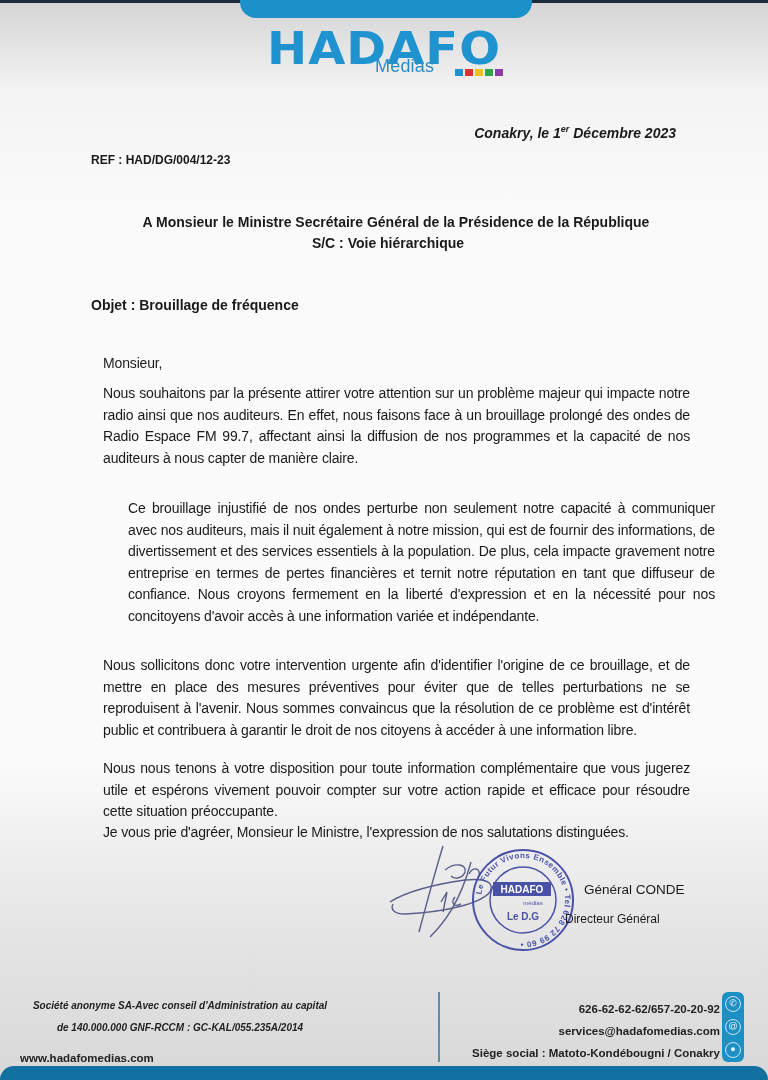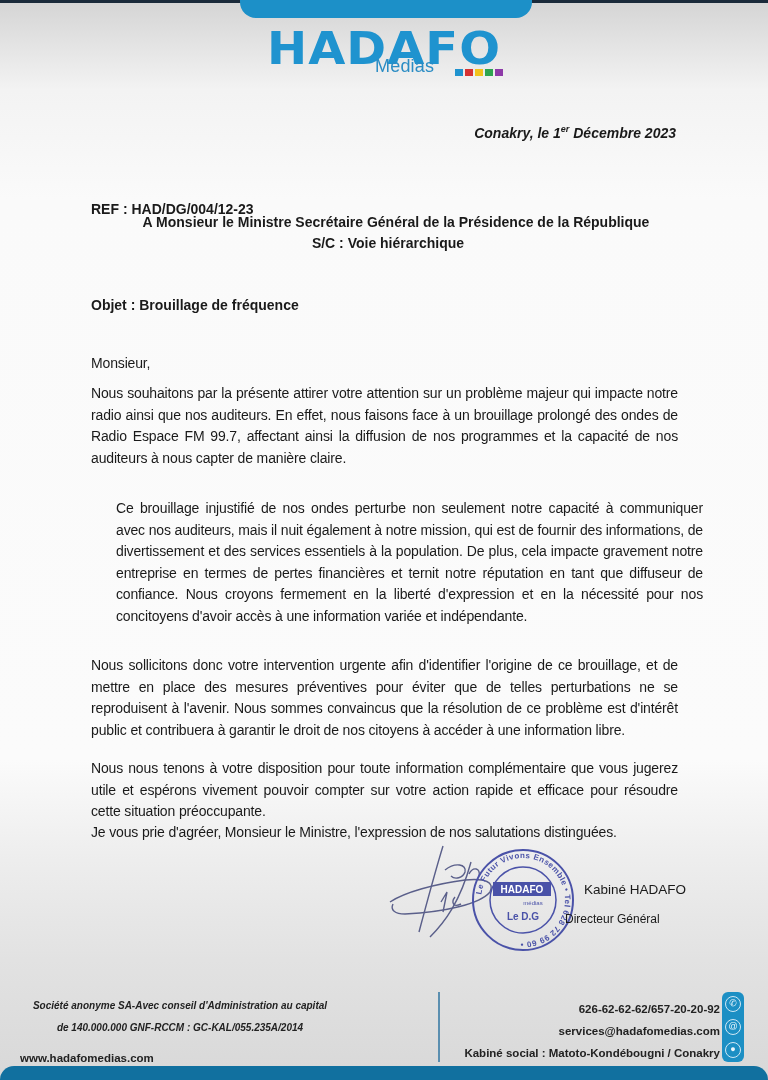--- a/index.html
+++ b/index.html
@@ -34,33 +34,33 @@
     .logo-squares {
       position: absolute; left: 455px; top: 69px; display: flex; gap: 2px;
     }
     .logo-squares span { display: block; width: 8px; height: 7px; }
     .date {
       position: absolute; right: 92px; top: 124px;
       font-weight: bold; font-style: italic; font-size: 14px;
     }
     .date sup { font-size: 9px; }
     .ref {
-      position: absolute; left: 91px; top: 153px; font-weight: bold; font-size: 14px; margin-top: 48px;
+      position: absolute; left: 91px; top: 153px; font-weight: bold; font-size: 12px;
     }
     .recipient {
       position: absolute; left: 0; width: 768px; text-align: center;
       font-weight: bold; font-size: 14px;
     }
     .recipient.r1 { top: 214px; left: 12px; }
     .recipient.r2 { top: 235px; left: 4px; }
     .subject {
       position: absolute; left: 91px; top: 297px; font-weight: bold; font-size: 14px;
     }
     .para {
-      position: absolute; left: 91px; width: 587px;
+      position: absolute; left: 103px; width: 587px;
       font-size: 14px; line-height: 21.5px; text-align: justify;
       font-family: "Liberation Sans", sans-serif; letter-spacing: -0.15px;
     }
     .p0 { top: 353px; }
     .p1 { top: 383px; }
     .p2 { top: 498px; margin-left: 25px; }
     .p3 { top: 655px; }
     .p4 { top: 758px; }
     .p5 { top: 822px; }
 
@@ -151,35 +151,35 @@
     <text x="137" y="51" font-family="Liberation Sans, sans-serif" font-size="10" font-weight="bold" fill="#ffffff" stroke="none" text-anchor="middle">HADAFO</text>
     <text x="148" y="63" font-family="Liberation Sans, sans-serif" font-size="6" fill="#4a52a8" stroke="none" text-anchor="middle">médias</text>
     <text x="138" y="78" font-family="Liberation Sans, sans-serif" font-size="10" font-weight="bold" fill="#4a52a8" stroke="none" text-anchor="middle">Le D.G</text>
     <path id="stampRing" d="M138 58 m-42 0 a42 42 0 1 1 84 0 a42 42 0 1 1 -84 0" stroke="none"></path>
     <text font-family="Liberation Sans, sans-serif" font-size="8" font-weight="bold" fill="#4a52a8" stroke="none" letter-spacing="0.5">
       <textPath href="#stampRing" startOffset="2%">Le Futur Vivons Ensemble • Tel 628 72 99 60 •</textPath>
     </text>
   </g>
 </svg>
 
-<div class="sig-name">Kabiné HADAFO</div>
+<div class="sig-name">Général CONDE</div>
 <div class="sig-title">Directeur Général</div>
 
 <div class="footer-left">
   <div>Société anonyme SA-Avec conseil d'Administration au capital</div>
   <div>de 140.000.000 GNF-RCCM : GC-KAL/055.235A/2014</div>
 </div>
 <div class="footer-web">www.hadafomedias.com</div>
 
 <div class="footer-divider"></div>
 
 <div class="footer-right">
   <div>626-62-62-62/657-20-20-92</div>
   <div>services@hadafomedias.com</div>
-  <div>Kabiné social : Matoto-Kondébougni / Conakry</div>
+  <div>Siège social : Matoto-Kondébougni / Conakry</div>
 </div>
 
 <div class="contact-icons">
   <div class="ic">✆</div>
   <div class="ic">@</div>
   <div class="ic">●</div>
 </div>
 
 <div class="bottom-band"></div>
 

